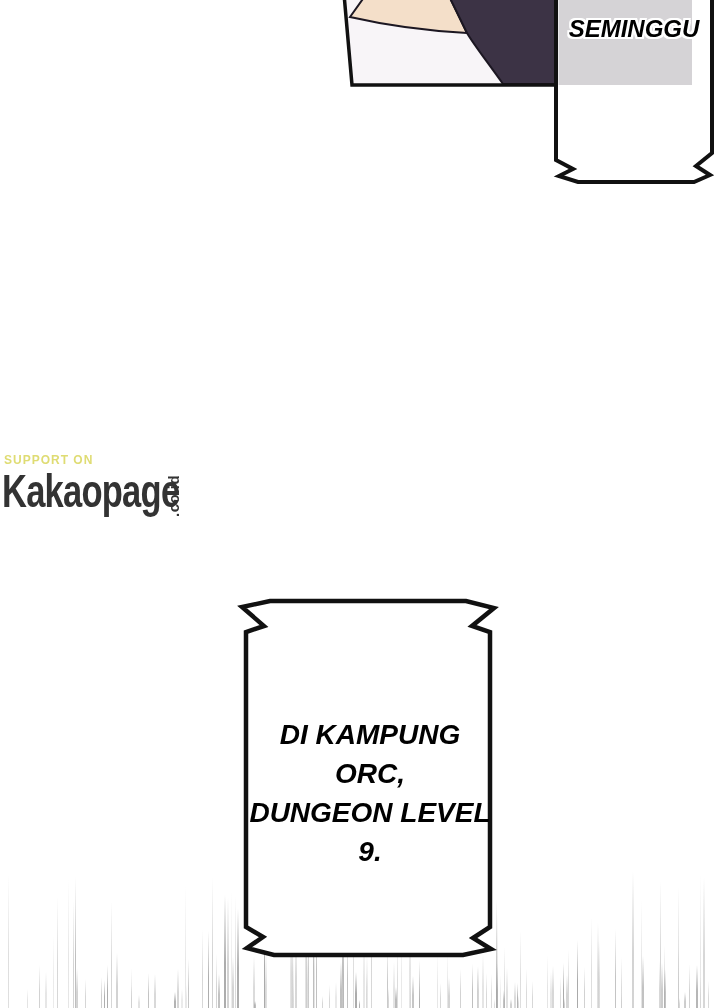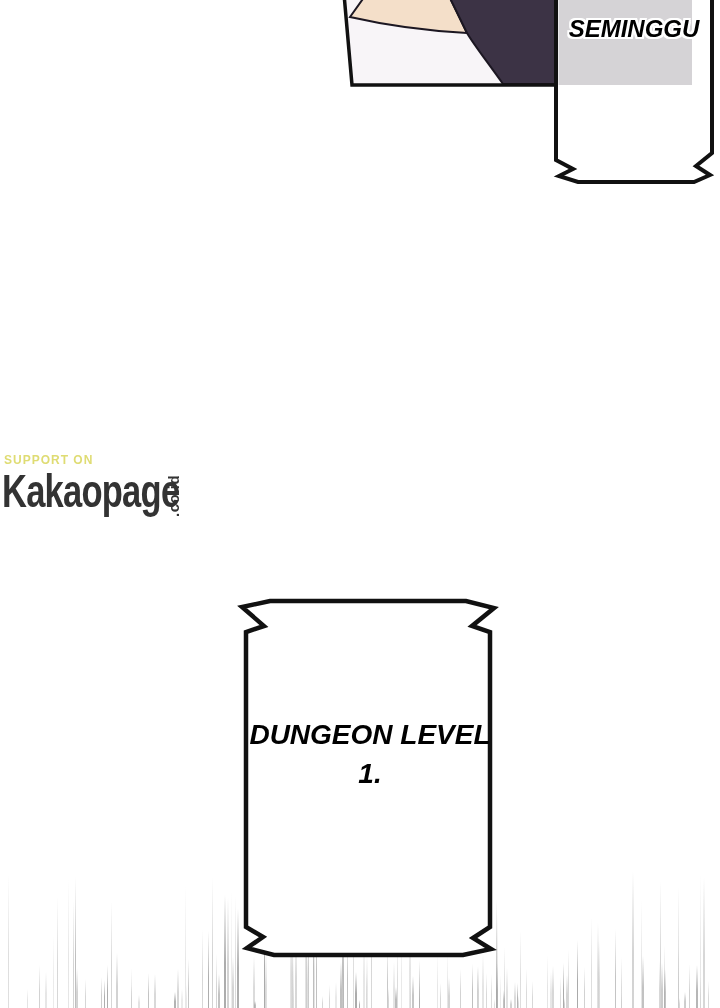--- a/index.html
+++ b/index.html
@@ -218,21 +218,22 @@
              L490,927 L473,938 L491,949 L463,955
              L274,955 L247,948 L263,937 L246,927
              L246,632 L264,626 L242,607 Z" stroke="#111111" stroke-width="4.5" fill="#ffffff"></path>
   </svg>
 
   <div class="txt outlined bubble-top-text">
     <span class="line">SEMINGGU</span>
   </div>
 
   <div class="txt bubble-main-text">
-    <span class="line">DUNGEON LEVEL 1.</span>
+    <span class="line">DI KAMPUNG ORC,</span>
+    <span class="line">DUNGEON LEVEL 9.</span>
   </div>
 
   <div class="watermark">
     <div class="wm-support" style="color: rgb(223, 220, 115);">SUPPORT ON</div>
     <div class="wm-brand" style="color: rgb(51, 51, 51);">Kakaopage</div>
     <div class="wm-domain" style="color: rgb(51, 51, 51);">.co.id</div>
   </div>
 
 </div>
 

